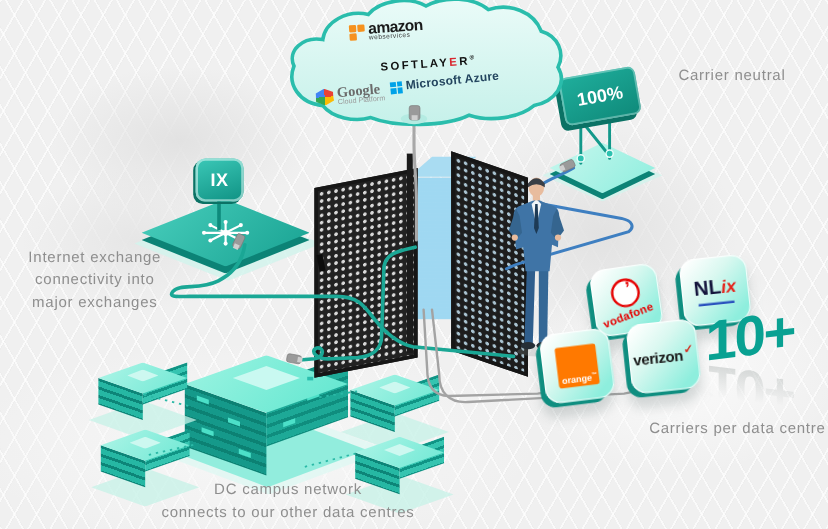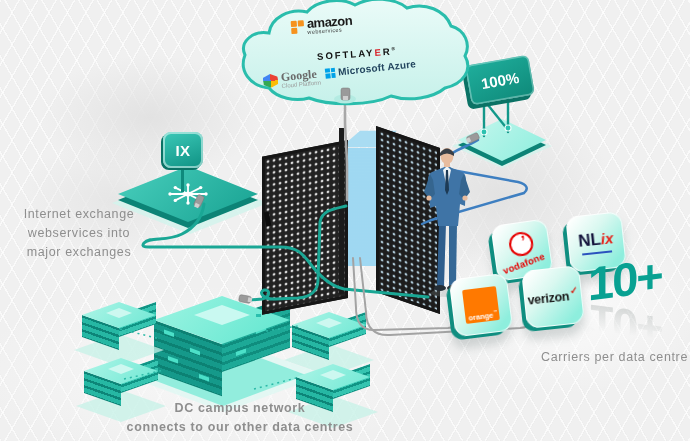--- a/index.html
+++ b/index.html
@@ -383,20 +383,21 @@
     </div>
     <div class="abs logo" style="left:30px;top:70px;transform:rotate(-5deg);">
       <div class="gg-hex"></div>
       <div>
         <div class="gg-word">Google</div>
         <div class="gg-sub">Cloud Platform</div>
       </div>
     </div>
   </div>
 
+  <div class="abs lbl" style="left:535px;top:54px;width:150px;text-align:center;">Carrier neutral</div>
   <div class="abs lbl" style="left:4px;top:205px;width:150px;text-align:center;">Internet exchange
-webservices into
+connectivity into
 major exchanges</div>
-  <div class="abs lbl" style="left:95px;top:399px;width:290px;text-align:center;font-weight:bold;">DC campus network
+  <div class="abs lbl" style="left:95px;top:399px;width:290px;text-align:center;">DC campus network
 connects to our other data centres</div>
   <div class="abs lbl" style="left:488px;top:348px;width:200px;text-align:right;">Carriers per data centre</div>
 
 </div>
 
 </body></html>

